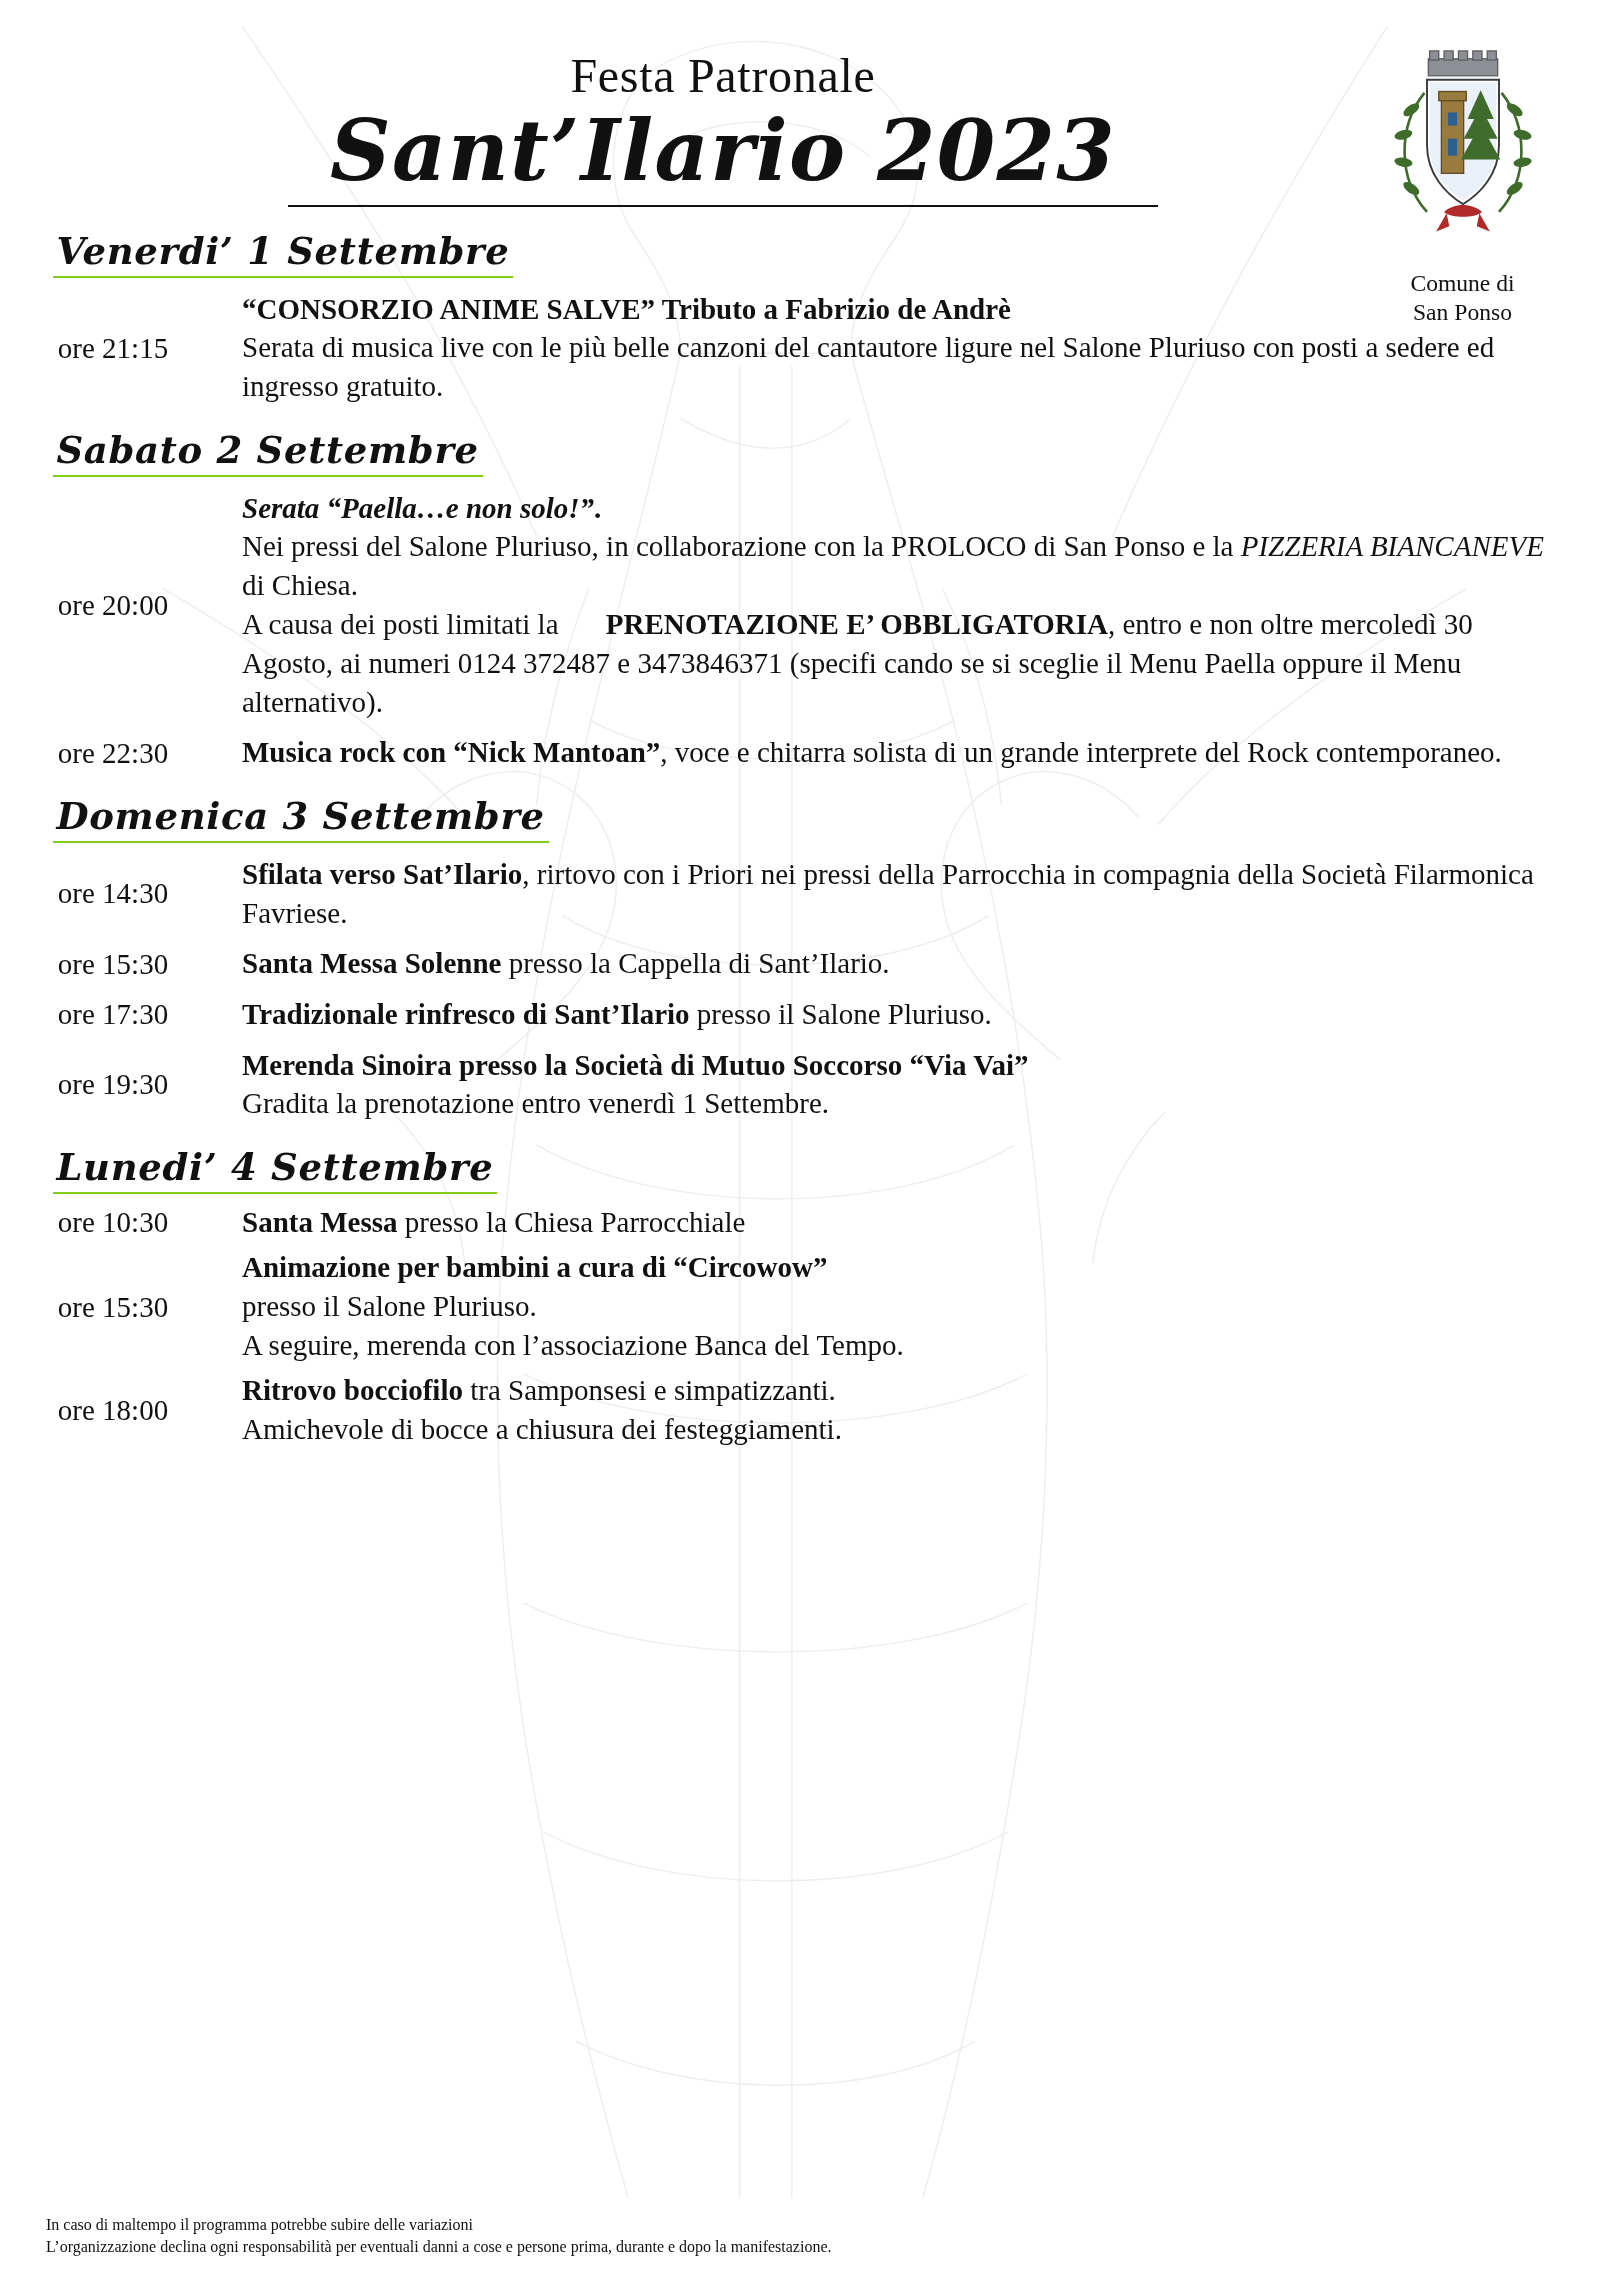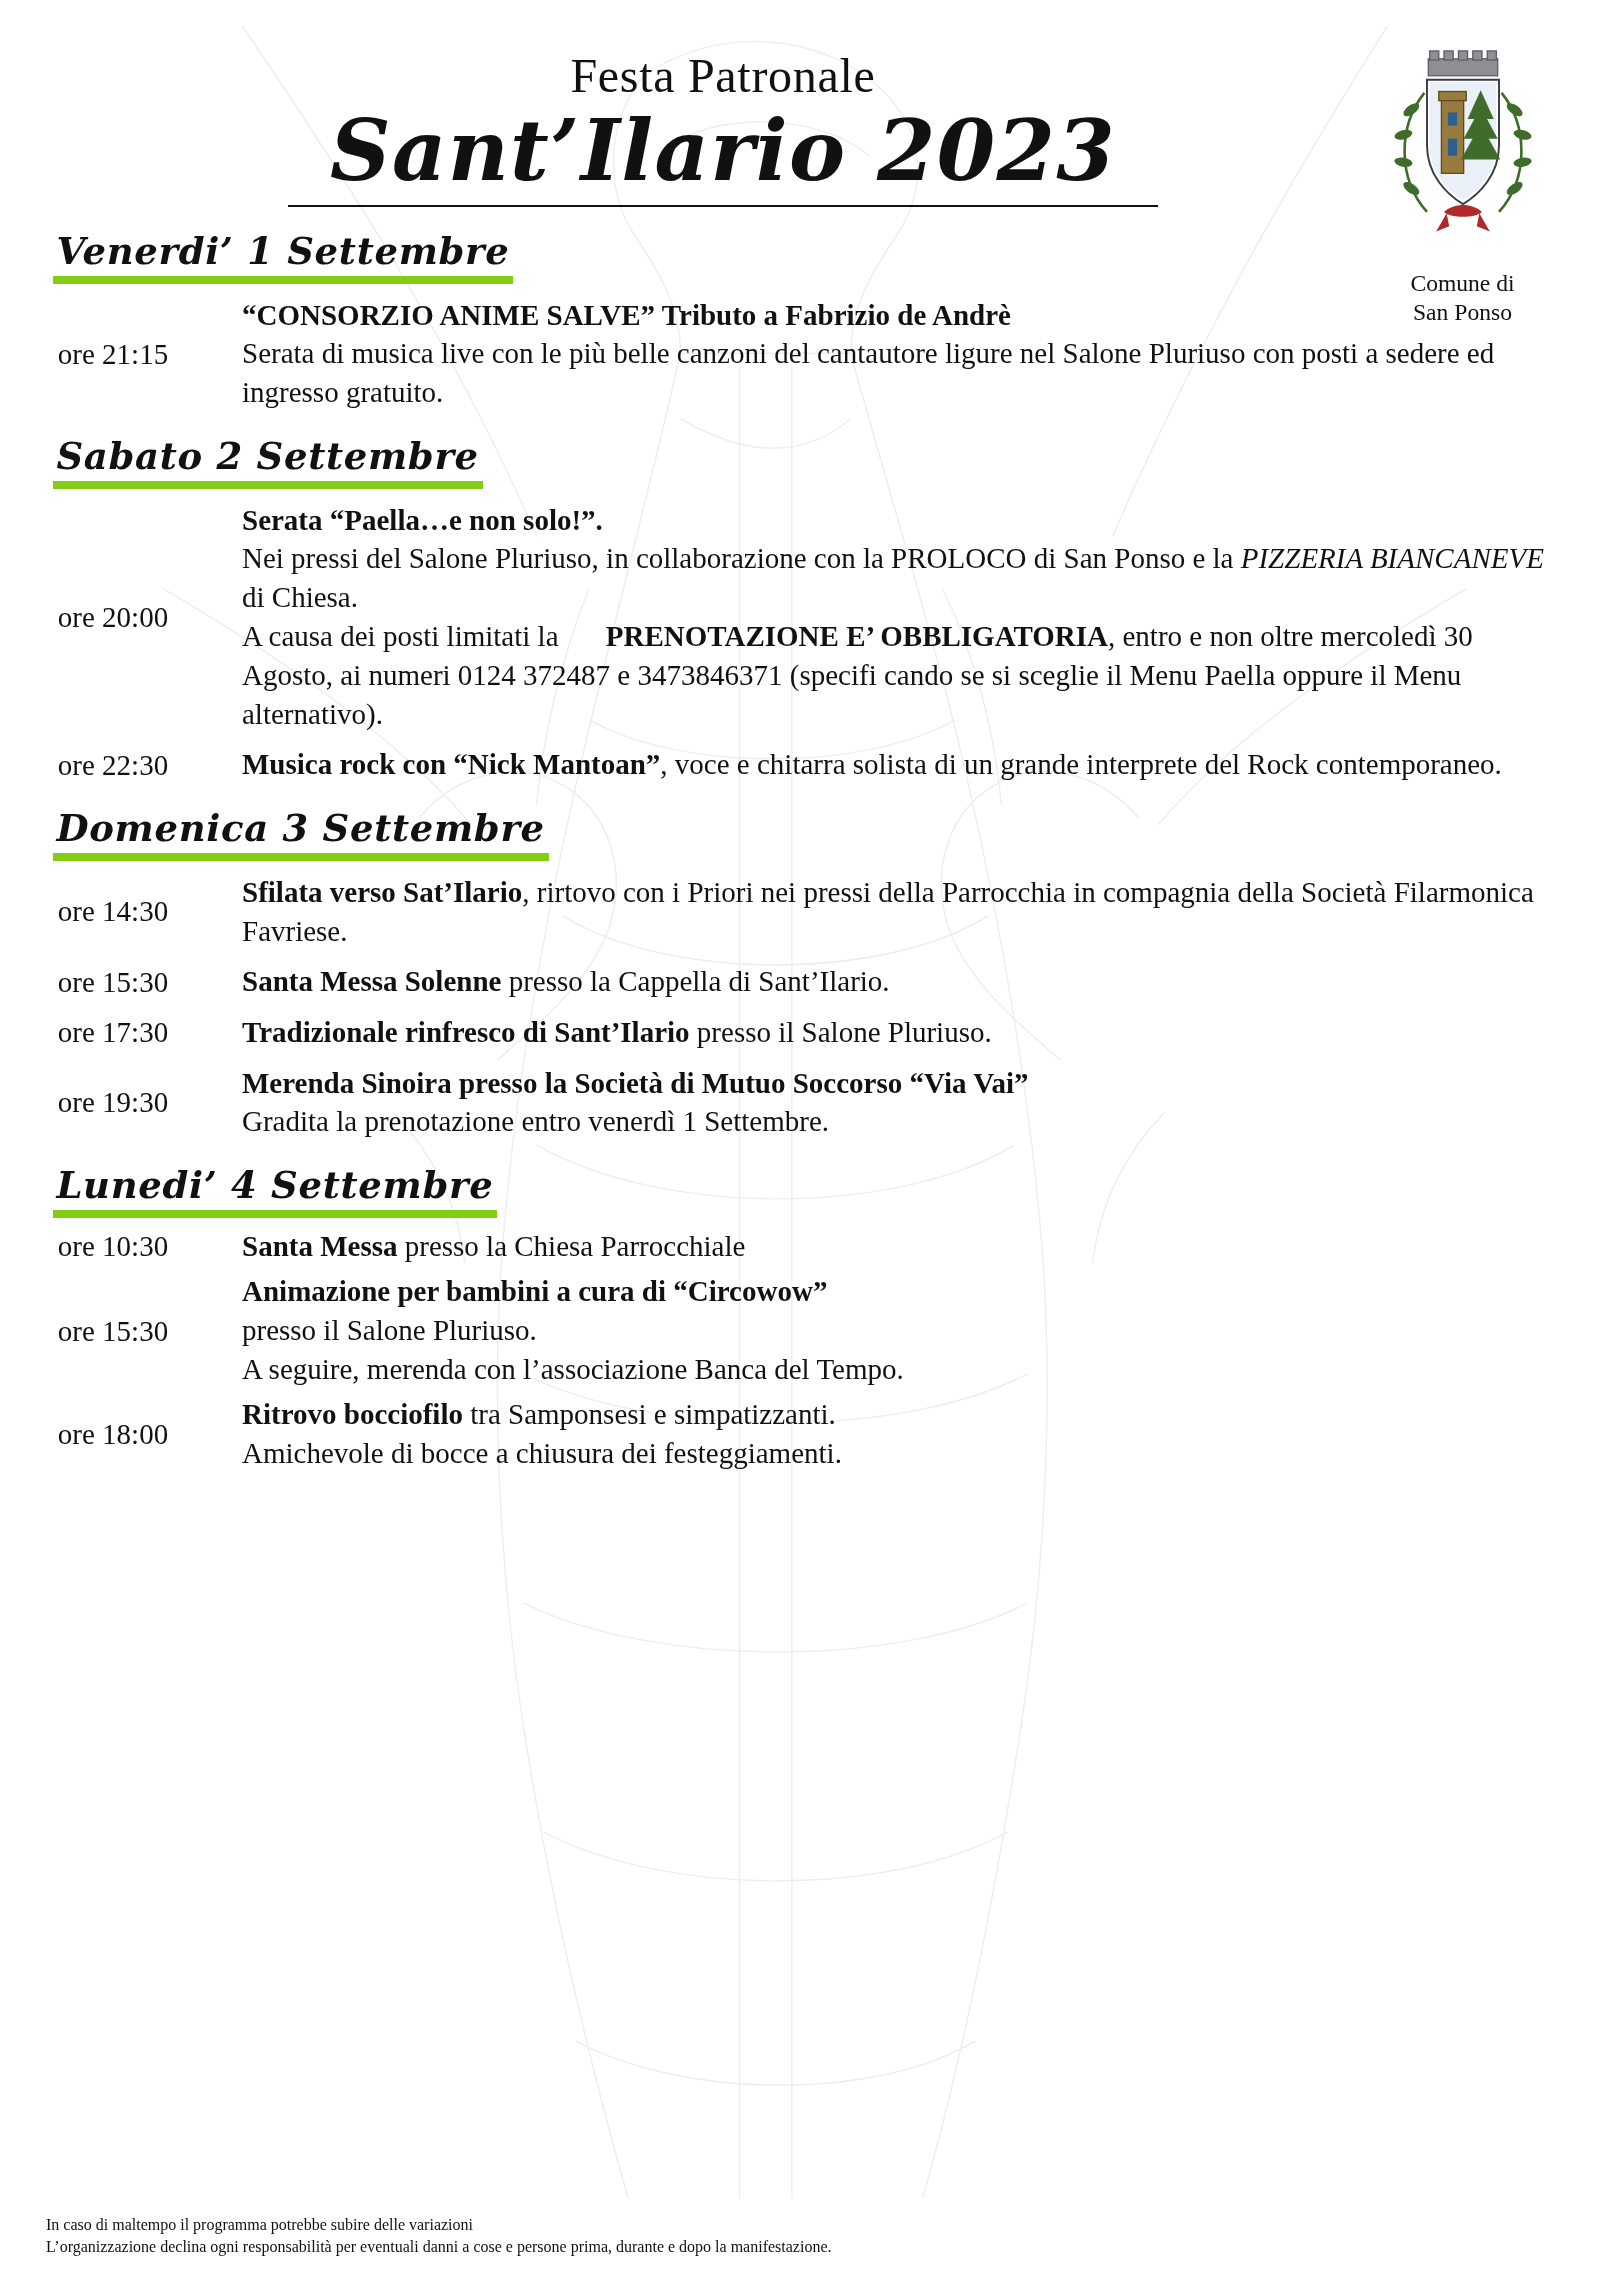--- a/index.html
+++ b/index.html
@@ -88,21 +88,21 @@
   
   .day {
     margin-top: 22px;
   }
   .day-title {
     font-family: "DejaVu Serif", serif;
     font-style: italic;
     font-weight: bold;
     font-size: 37px;
     display: inline-block;
-    border-bottom: 8px solid #84cc16;
+    border-bottom: 2px solid #84cc16;
     padding: 0 3.9px 2.6px 3.9px;
     margin-left: 6.5px;
     letter-spacing: 0.7px;
   }
 
   .entries { margin-top: 9.2px; }
 
   .entry {
     display: flex;
     align-items: center;
@@ -120,21 +120,21 @@
   .entry-body {
     flex: 1 1 auto;
     font-size: 29px;
     line-height: 1.34;
     padding-right: 19.6px;
   }
   .entry-body b { font-weight: bold; margin-left: 40px; }
   .entry-body i { }
 
   .lead { font-weight: bold; }
-  .lead-it { font-weight: bold; }
+  .lead-it { font-weight: bold; font-style: italic; }
 
   .tight .entry { margin-top: 6.5px; }
 
   
   .footer {
     position: absolute;
     left: 46px;
     right: 59px;
     bottom: 36px;
     font-size: 16px;

